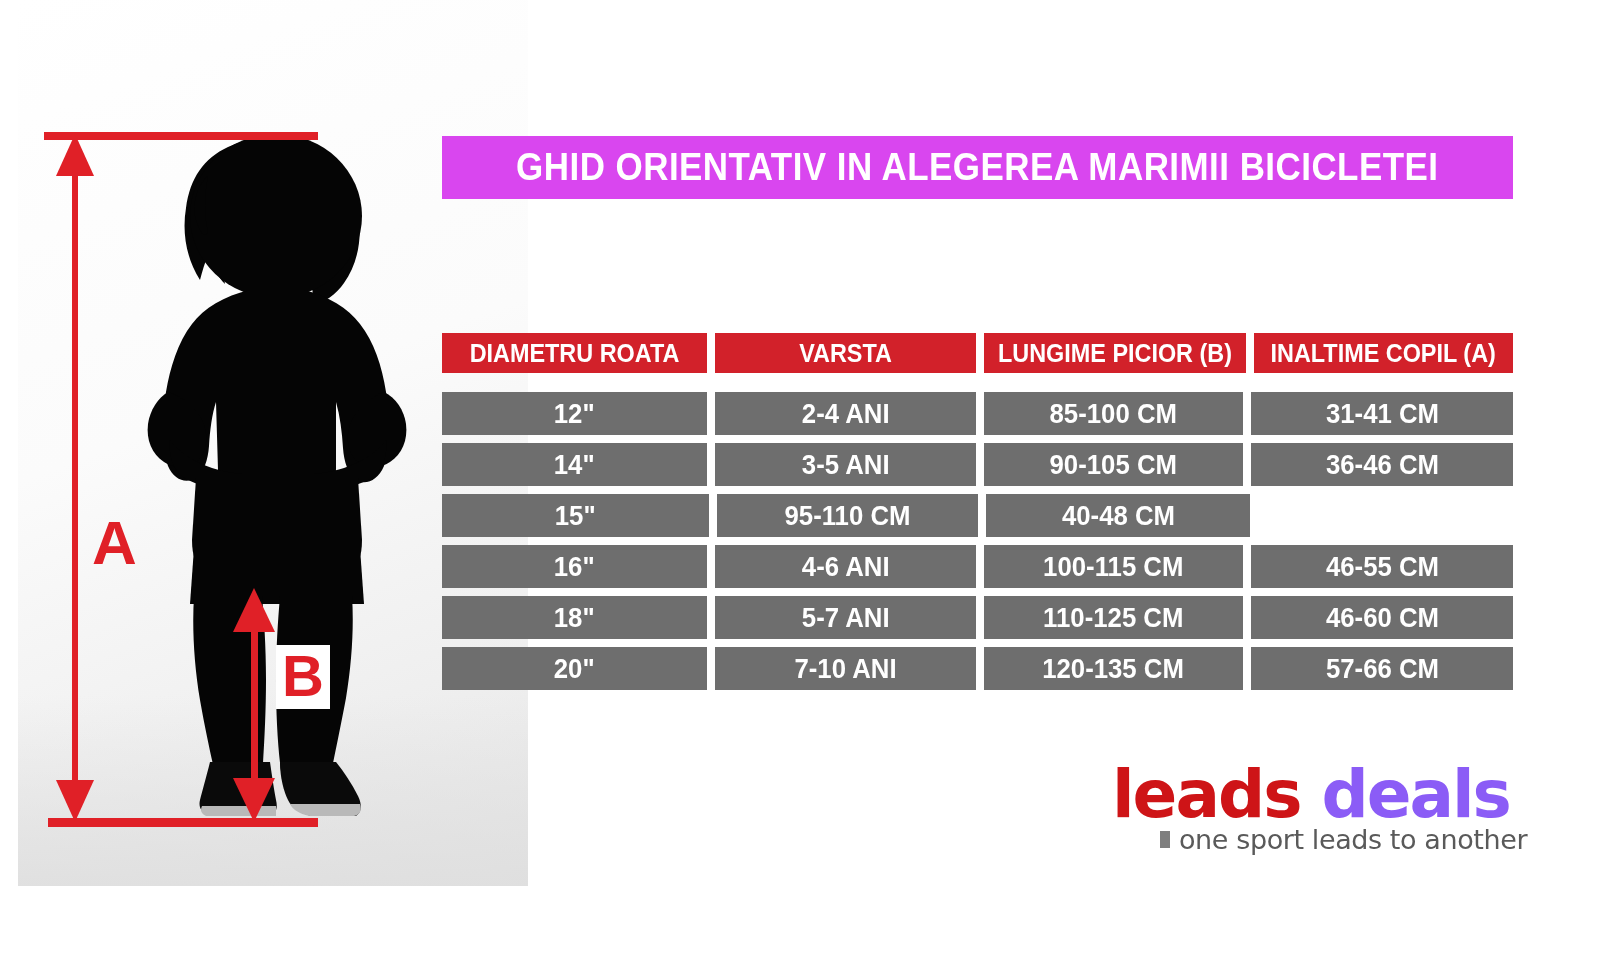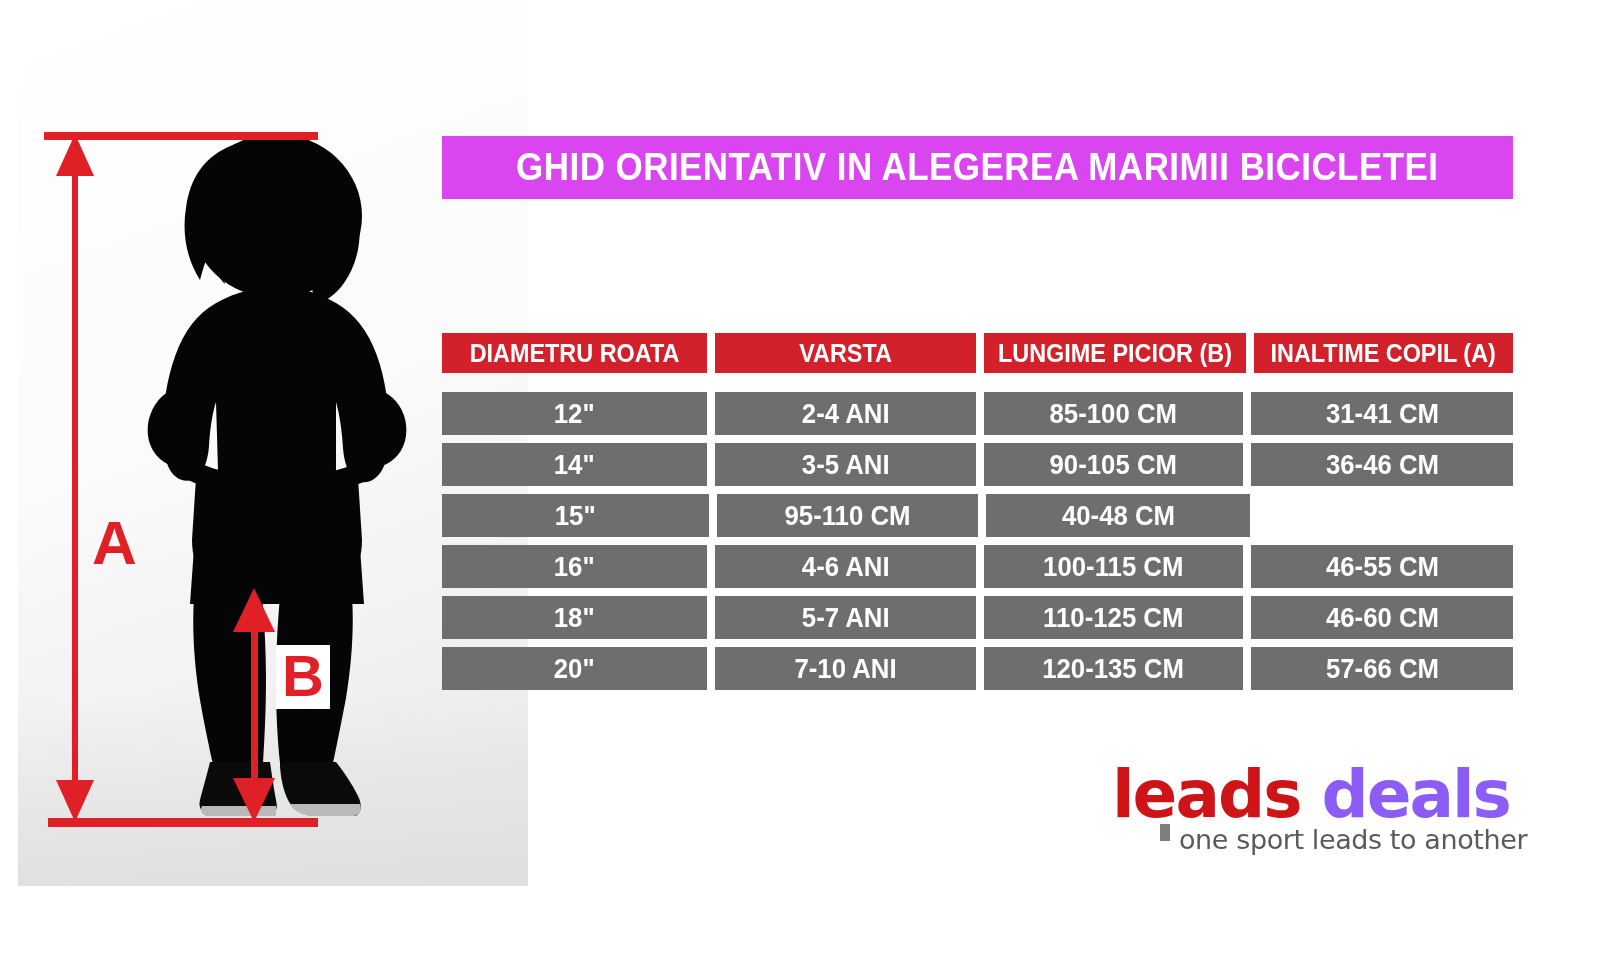--- a/index.html
+++ b/index.html
@@ -145,21 +145,21 @@
     letter-spacing: -2px;
     white-space: nowrap;
   }
   #logo-sport { color: #CE1417; }
   #logo-deals { color: #8b5cf6; }
   #logo-tagline-row {
     position: absolute;
     left: 48px;
     top: 62px;
     display: flex;
-    align-items: flex-start;
+    align-items: center;
     gap: 9px;
     white-space: nowrap;
   }
   #tagline-bullet {
     width: 10px;
     height: 17px;
     background: #7E7E7E;
   }
   #logo-tagline {
     font-family: "DejaVu Sans", sans-serif;

